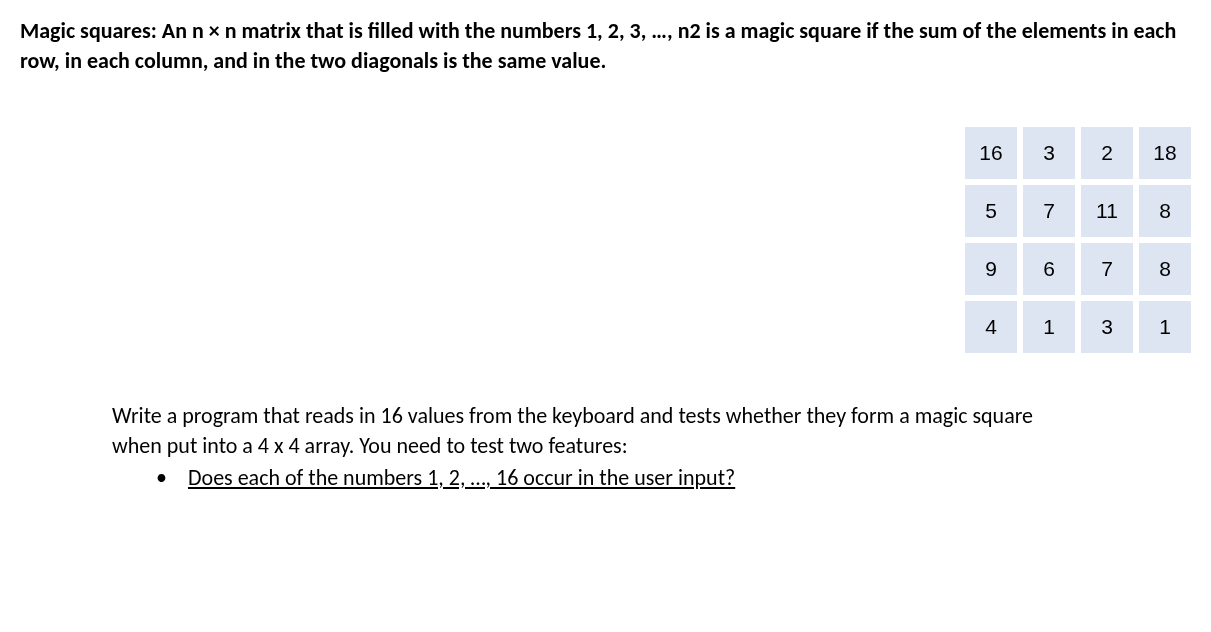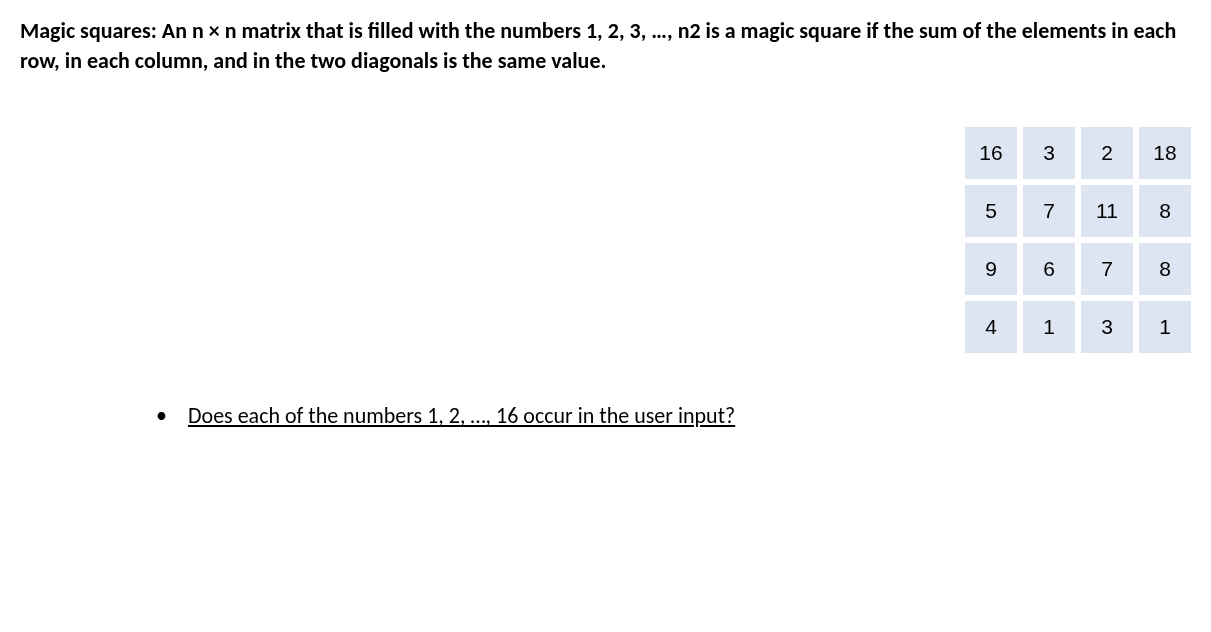--- a/index.html
+++ b/index.html
@@ -86,16 +86,17 @@
     <div class="cell">7</div>
     <div class="cell">8</div>
     <div class="cell">4</div>
     <div class="cell">1</div>
     <div class="cell">3</div>
     <div class="cell">1</div>
   </div>
 </div>
 
 <div class="task">
+  <div class="task-intro">Write a program that reads in 16 values from the keyboard and tests whether they form a magic square when put into a 4 x 4 array. You need to test two features:</div>
   <ul>
     <li>Does each of the numbers 1, 2, …, 16 occur in the user input?</li>
   </ul>
 </div>
 
 </body></html>

